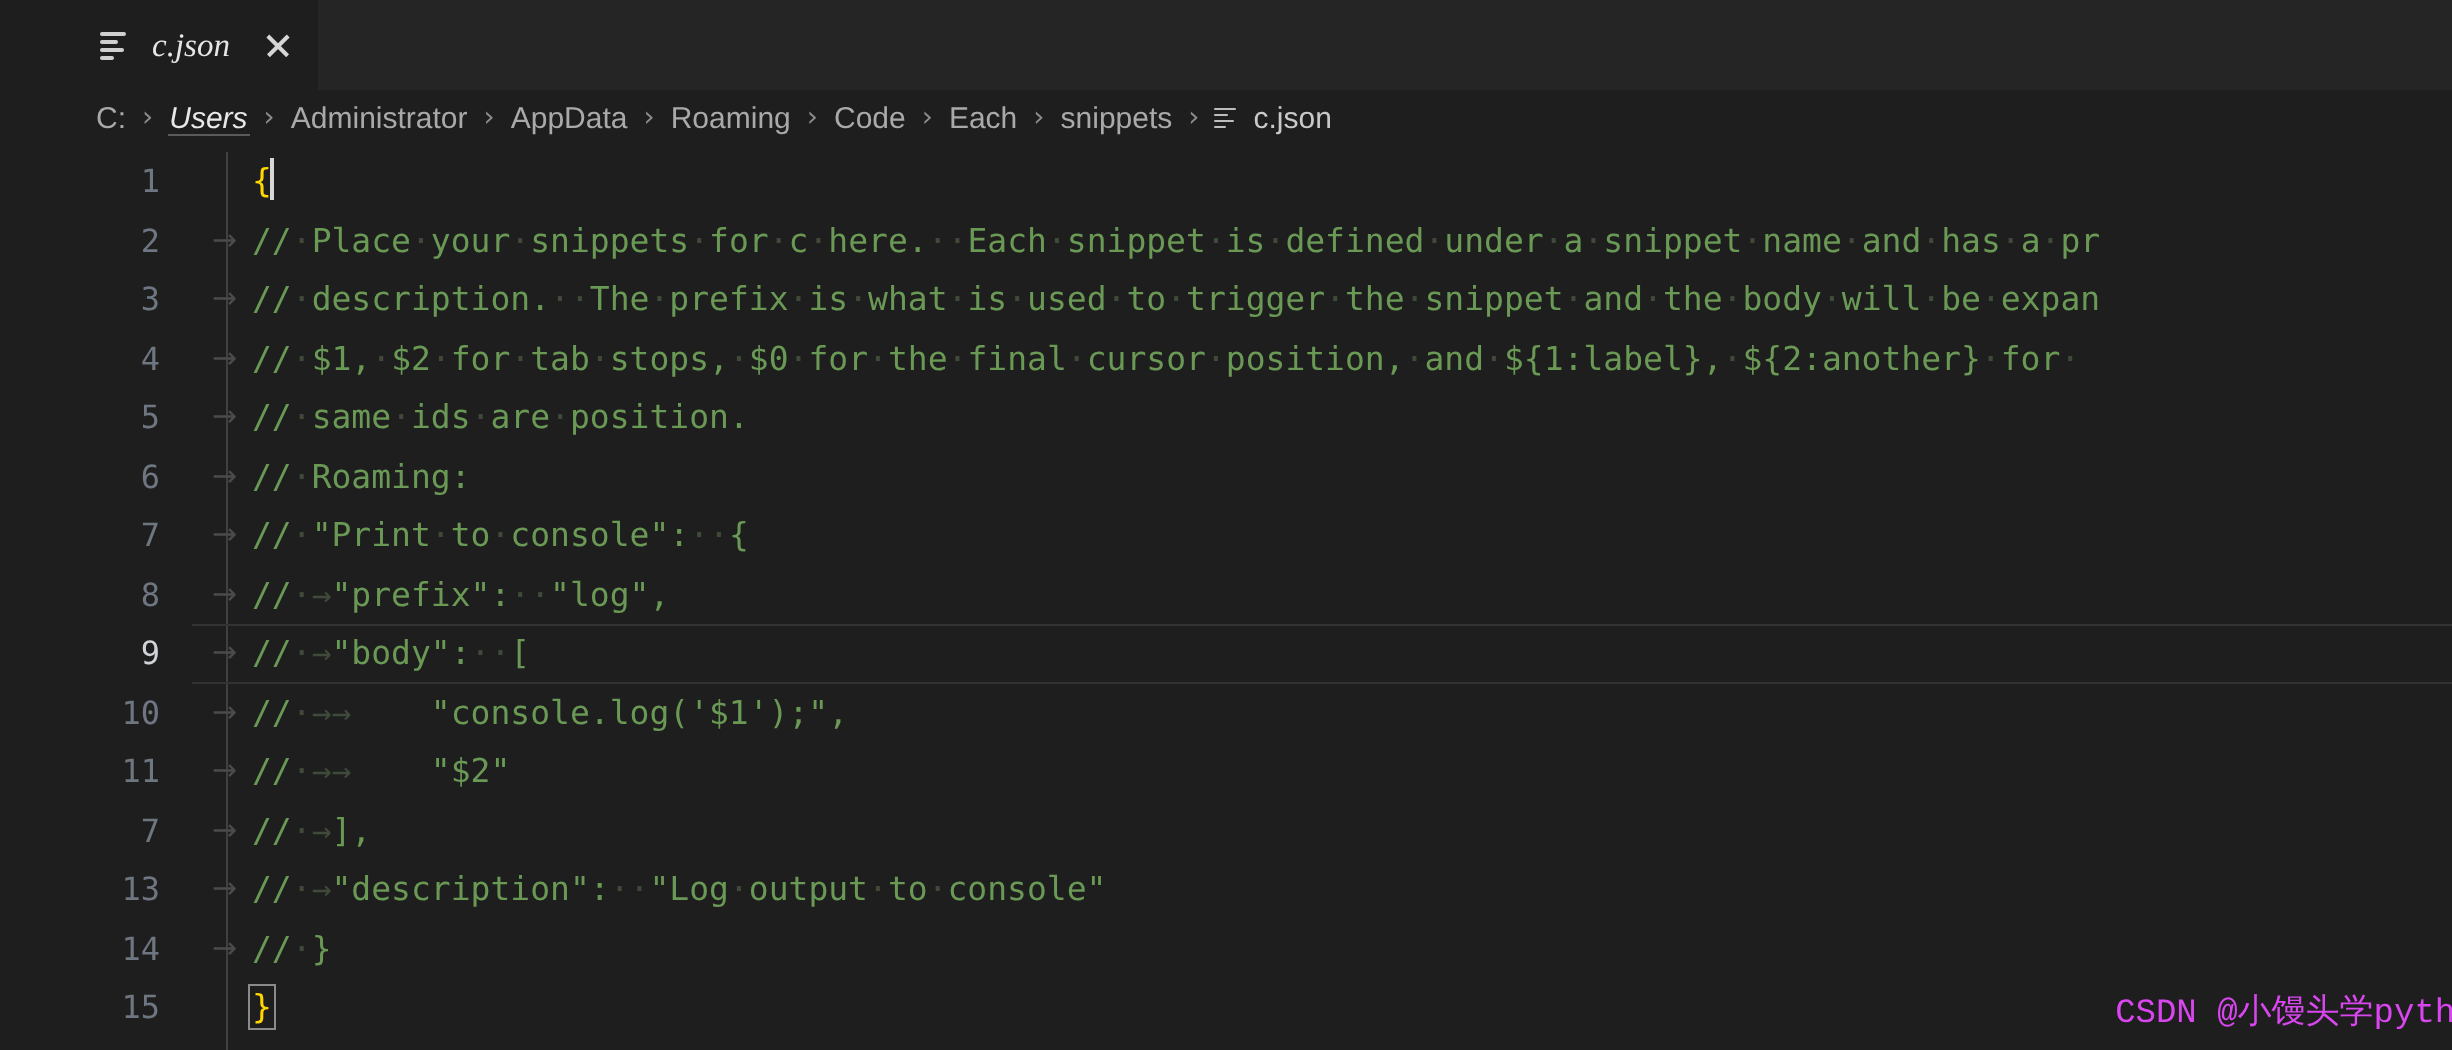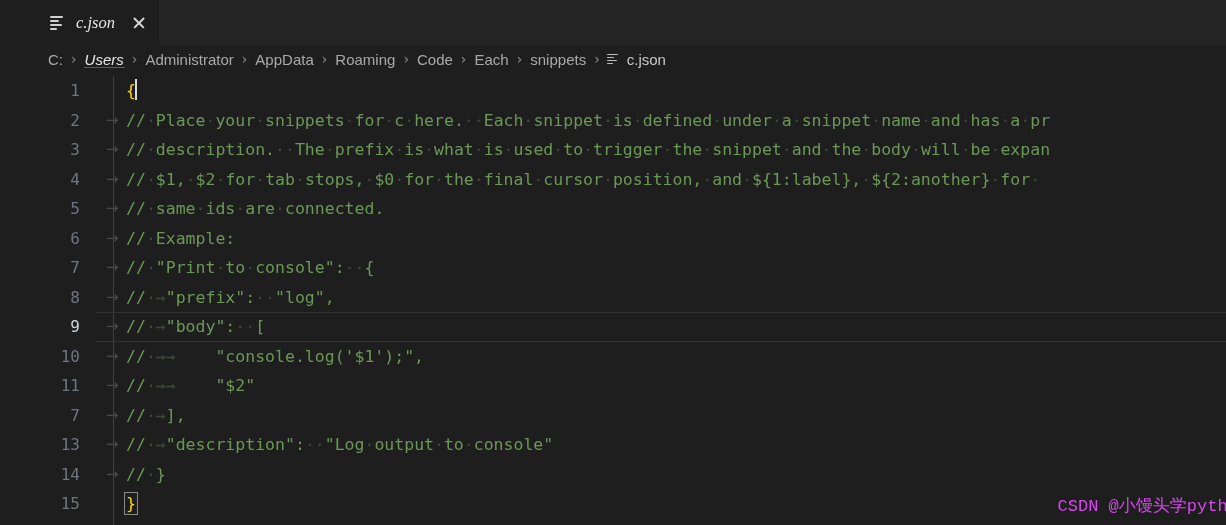--- a/index.html
+++ b/index.html
@@ -331,22 +331,22 @@
         <div class="lnum">13</div>
         <div class="lnum">14</div>
         <div class="lnum">15</div>
       </div>
     <div class="code" id="code">
       <div class="indent-guide"></div>
     <div class="cline"><span class="brace">{</span><span class="cursor"></span></div>
         <div class="cline"><span class="tabarrow">→</span><span>//</span><span class="ws">·</span><span>Place</span><span class="ws">·</span><span>your</span><span class="ws">·</span><span>snippets</span><span class="ws">·</span><span>for</span><span class="ws">·</span><span>c</span><span class="ws">·</span><span>here.</span><span class="ws">·</span><span class="ws">·</span><span>Each</span><span class="ws">·</span><span>snippet</span><span class="ws">·</span><span>is</span><span class="ws">·</span><span>defined</span><span class="ws">·</span><span>under</span><span class="ws">·</span><span>a</span><span class="ws">·</span><span>snippet</span><span class="ws">·</span><span>name</span><span class="ws">·</span><span>and</span><span class="ws">·</span><span>has</span><span class="ws">·</span><span>a</span><span class="ws">·</span><span>pr</span></div>
         <div class="cline"><span class="tabarrow">→</span><span>//</span><span class="ws">·</span><span>description.</span><span class="ws">·</span><span class="ws">·</span><span>The</span><span class="ws">·</span><span>prefix</span><span class="ws">·</span><span>is</span><span class="ws">·</span><span>what</span><span class="ws">·</span><span>is</span><span class="ws">·</span><span>used</span><span class="ws">·</span><span>to</span><span class="ws">·</span><span>trigger</span><span class="ws">·</span><span>the</span><span class="ws">·</span><span>snippet</span><span class="ws">·</span><span>and</span><span class="ws">·</span><span>the</span><span class="ws">·</span><span>body</span><span class="ws">·</span><span>will</span><span class="ws">·</span><span>be</span><span class="ws">·</span><span>expan</span></div>
         <div class="cline"><span class="tabarrow">→</span><span>//</span><span class="ws">·</span><span>$1,</span><span class="ws">·</span><span>$2</span><span class="ws">·</span><span>for</span><span class="ws">·</span><span>tab</span><span class="ws">·</span><span>stops,</span><span class="ws">·</span><span>$0</span><span class="ws">·</span><span>for</span><span class="ws">·</span><span>the</span><span class="ws">·</span><span>final</span><span class="ws">·</span><span>cursor</span><span class="ws">·</span><span>position,</span><span class="ws">·</span><span>and</span><span class="ws">·</span><span>${1:label},</span><span class="ws">·</span><span>${2:another}</span><span class="ws">·</span><span>for</span><span class="ws">·</span></div>
-        <div class="cline"><span class="tabarrow">→</span><span>//</span><span class="ws">·</span><span>same</span><span class="ws">·</span><span>ids</span><span class="ws">·</span><span>are</span><span class="ws">·</span><span>connected.</span></div>
-        <div class="cline"><span class="tabarrow">→</span><span>//</span><span class="ws">·</span><span>Example:</span></div>
+        <div class="cline"><span class="tabarrow">→</span><span>//</span><span class="ws">·</span><span>same</span><span class="ws">·</span><span>ids</span><span class="ws">·</span><span>are</span><span class="ws">·</span><span>position.</span></div>
+        <div class="cline"><span class="tabarrow">→</span><span>//</span><span class="ws">·</span><span>Roaming:</span></div>
         <div class="cline"><span class="tabarrow">→</span><span>//</span><span class="ws">·</span><span>"Print</span><span class="ws">·</span><span>to</span><span class="ws">·</span><span>console":</span><span class="ws">·</span><span class="ws">·</span><span>{</span></div>
         <div class="cline"><span class="tabarrow">→</span><span>//</span><span class="ws">·</span><span class="ws">→</span><span>"prefix":</span><span class="ws">·</span><span class="ws">·</span><span>"log",</span></div>
         <div class="cline active-line"><span class="tabarrow">→</span><span>//</span><span class="ws">·</span><span class="ws">→</span><span>"body":</span><span class="ws">·</span><span class="ws">·</span><span>[</span></div>
         <div class="cline"><span class="tabarrow">→</span><span>//</span><span class="ws">·</span><span class="ws">→</span><span class="ws">→</span><span>&nbsp;&nbsp;&nbsp;&nbsp;"console.log('$1');",</span></div>
         <div class="cline"><span class="tabarrow">→</span><span>//</span><span class="ws">·</span><span class="ws">→</span><span class="ws">→</span><span>&nbsp;&nbsp;&nbsp;&nbsp;"$2"</span></div>
         <div class="cline"><span class="tabarrow">→</span><span>//</span><span class="ws">·</span><span class="ws">→</span><span>],</span></div>
         <div class="cline"><span class="tabarrow">→</span><span>//</span><span class="ws">·</span><span class="ws">→</span><span>"description":</span><span class="ws">·</span><span class="ws">·</span><span>"Log</span><span class="ws">·</span><span>output</span><span class="ws">·</span><span>to</span><span class="ws">·</span><span>console"</span></div>
         <div class="cline"><span class="tabarrow">→</span><span>//</span><span class="ws">·</span><span>}</span></div>
         <div class="cline"><span class="brace brace-box">}</span></div>
       </div>

